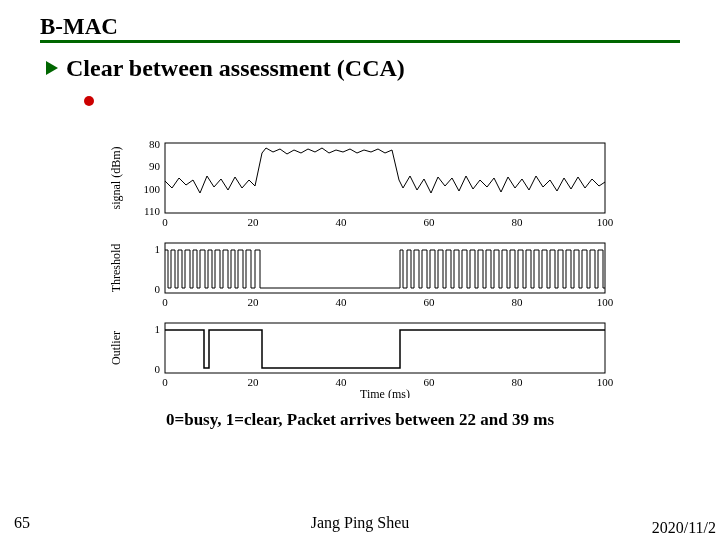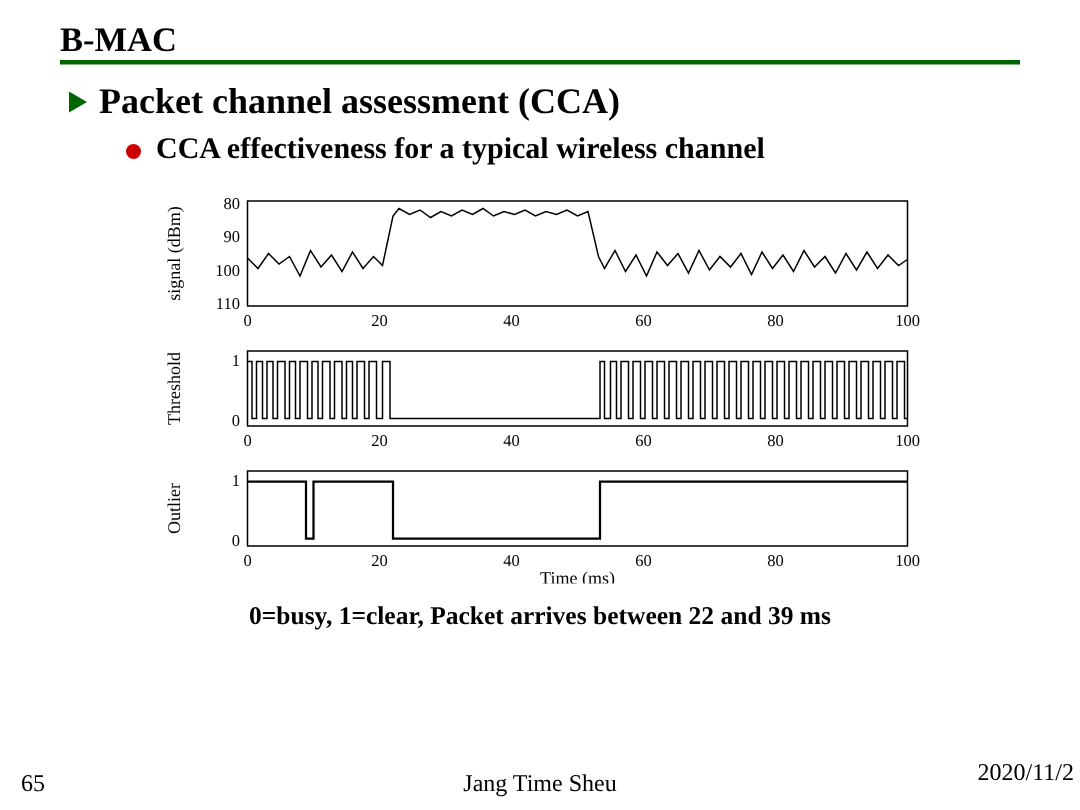--- a/index.html
+++ b/index.html
@@ -49,21 +49,21 @@
     font-weight: bold;
   }
   .disc-icon {
     width: 10px; height: 10px;
     border-radius: 50%;
     background: #cc0000;
     margin: 8px 10px 0 0;
     flex: none;
   }
   .chart-wrap {
-    margin: 18px auto 0 auto;
+    margin: 32px auto 0 auto;
     width: 520px;
   }
   .chart {
     display: block;
   }
   .caption {
     text-align: center;
     font-size: 17px;
     font-weight: bold;
     margin-top: 12px;
@@ -77,41 +77,40 @@
   .author {
     position: absolute;
     left: 0; right: 0;
     bottom: 8px;
     text-align: center;
     font-size: 16px;
   }
   .date {
     position: absolute;
     right: 4px;
-    bottom: 16px;
+    bottom: 4px;
     font-size: 16px;
     text-align: right;
     line-height: 1;
   }
 </style>
 </head>
 <body>
 
 <div class="slide">
   <h1 class="title">B-MAC</h1>
   <div class="rule"></div>
 
   <div class="bullet-l1">
     <span class="arrow-icon"></span>
-    <span>Packet channel assessment (CCA)</span>
+    <span>Clear between assessment (CCA)</span>
   </div>
 
   <div class="bullet-l2">
     <span class="disc-icon"></span>
-    <span>CCA effectiveness for a typical wireless channel</span>
   </div>
 
   <div class="chart-wrap">
     <svg class="chart" width="520" height="260" viewBox="0 0 520 260">
 
       <g>
         <rect x="65" y="5" width="440" height="70" fill="none" stroke="#000"></rect>
 
         <text x="60" y="10" font-size="11" text-anchor="end">80</text>
         <text x="60" y="32" font-size="11" text-anchor="end">90</text>
@@ -164,14 +163,14 @@
         <text x="285" y="260" font-size="12" text-anchor="middle">Time (ms)</text>
         <path fill="none" stroke="#000" stroke-width="1.5" d="M65,192 L104,192 L104,230 L109,230 L109,192 L162,192 L162,230 L300,230 L300,192 L505,192"></path>
       </g>
     </svg>
   </div>
 
   <div class="caption">0=busy, 1=clear, Packet arrives between 22 and 39 ms</div>
 </div>
 
 <div class="slide-num">65</div>
-<div class="author">Jang Time Sheu</div>
+<div class="author">Jang Ping Sheu</div>
 <div class="date">2020/11/2</div>
 
 </body></html>

